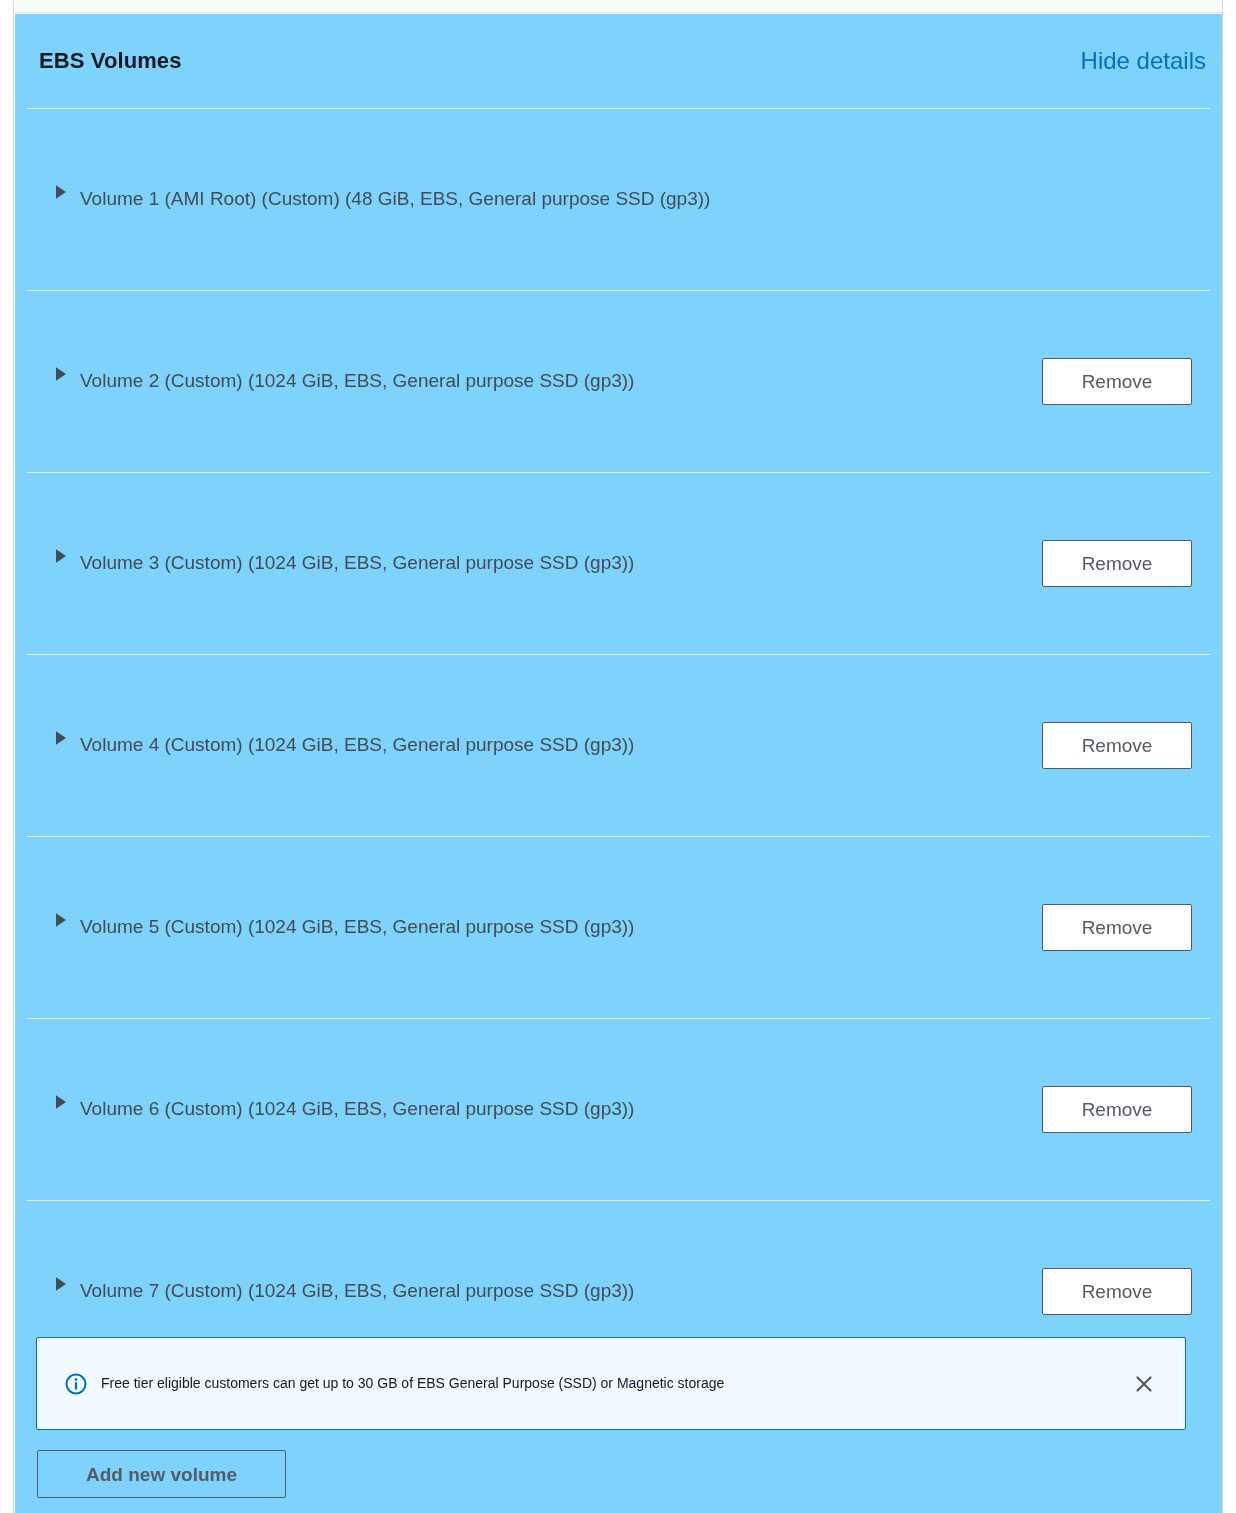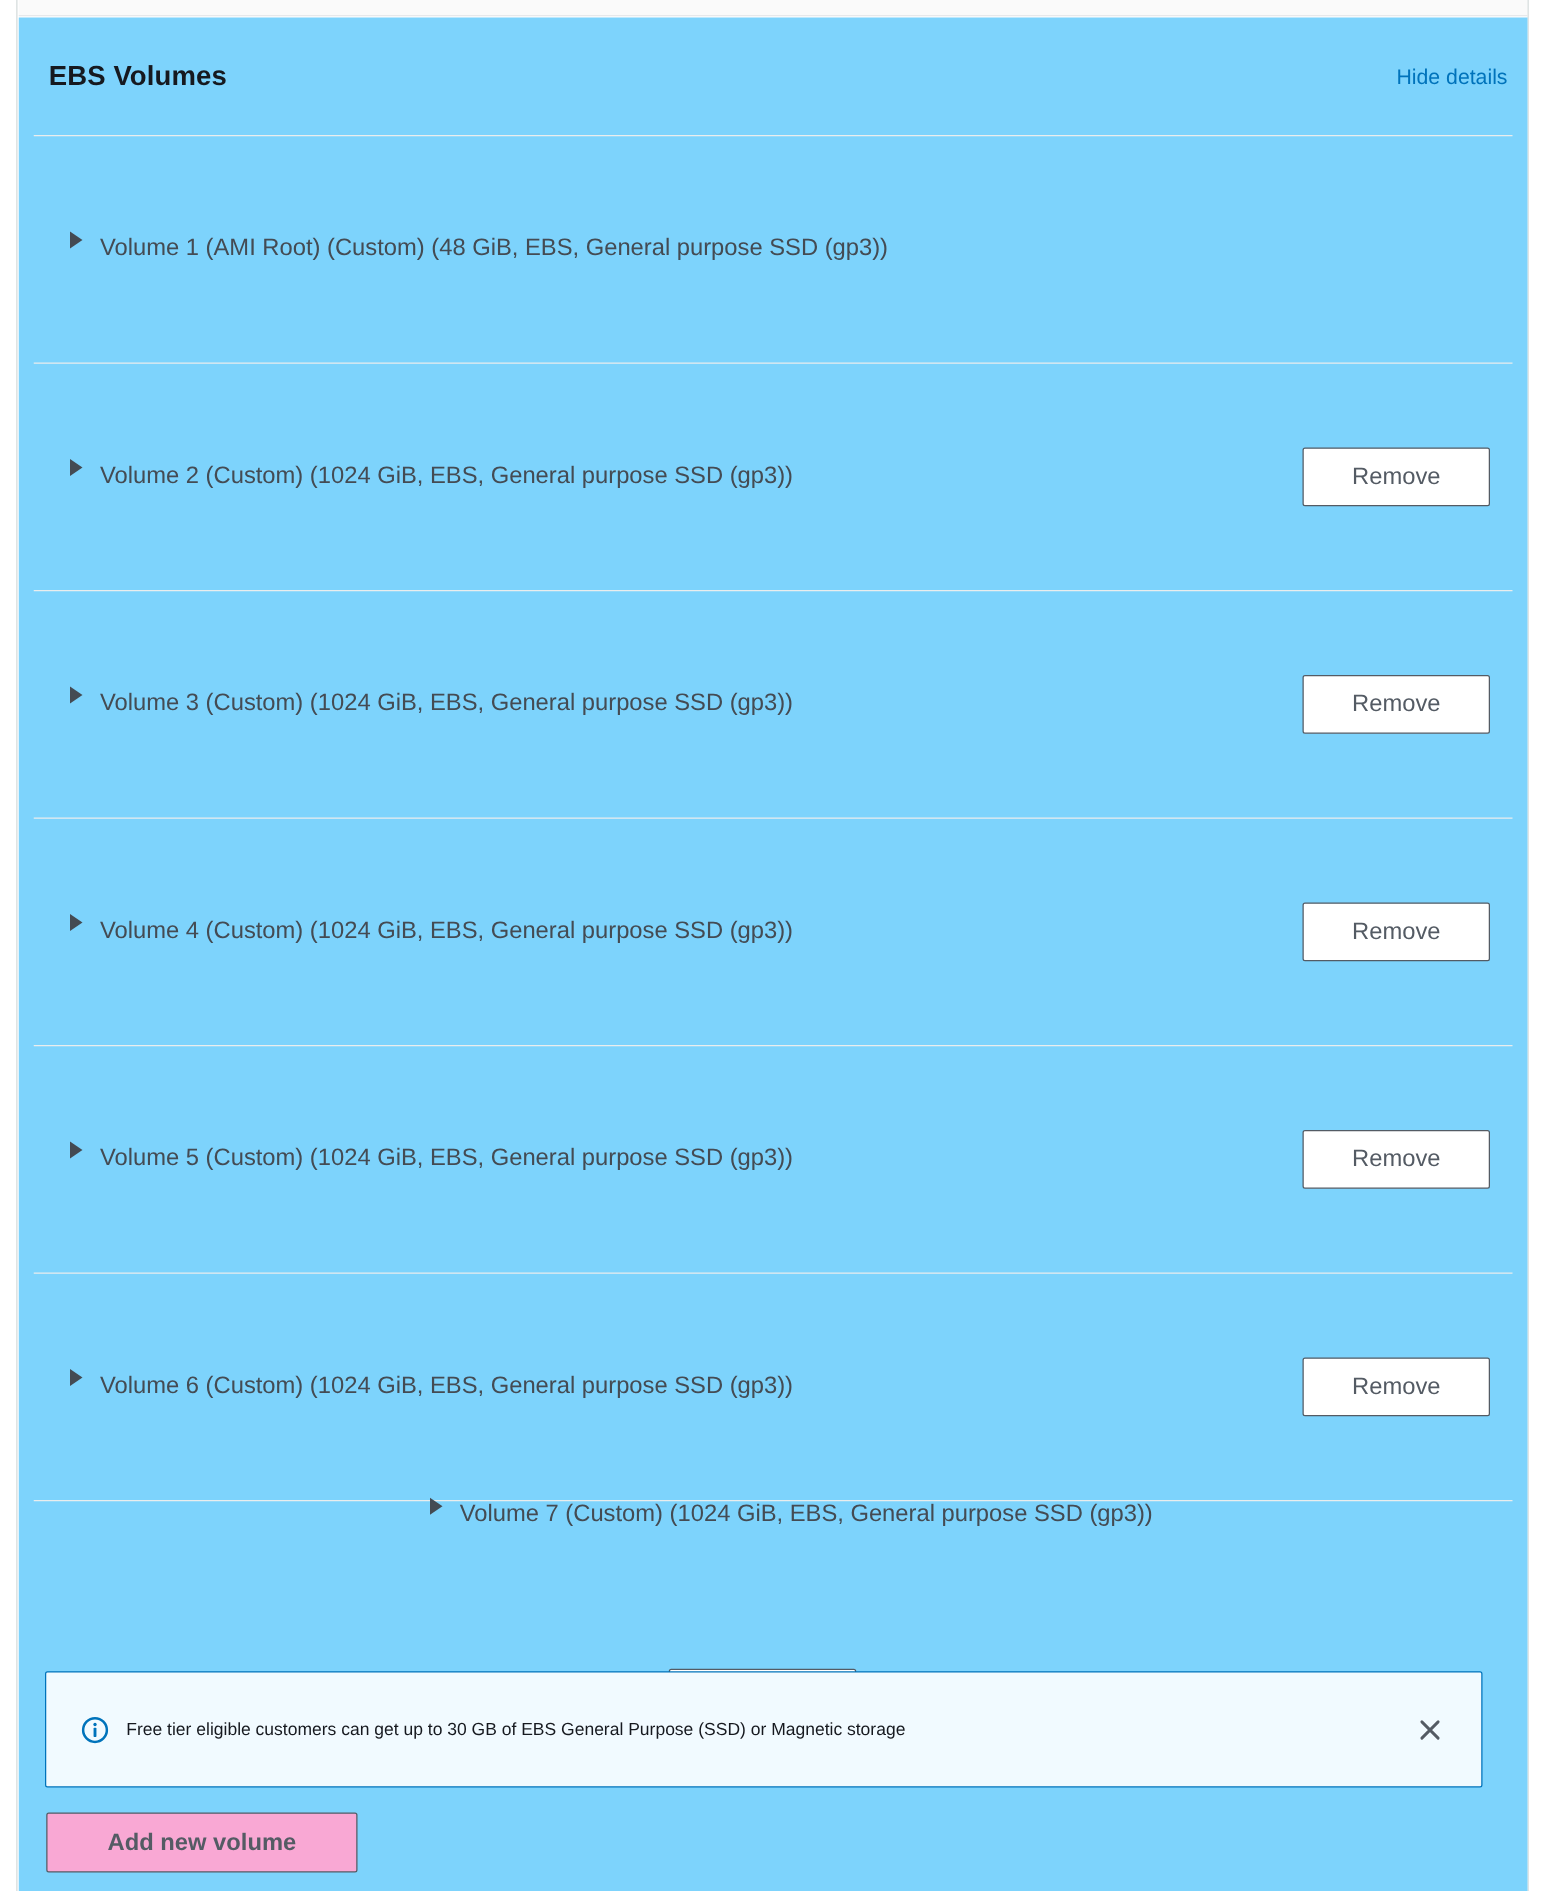--- a/index.html
+++ b/index.html
@@ -62,21 +62,21 @@
     height: 94px;
   }
   .panel-title {
     font-size: 22px;
     font-weight: bold;
     color: #16191f;
     letter-spacing: 0.1px;
     line-height: 1;
   }
   .hide-details-link {
-    font-size: 17px;
+    font-size: 24px;
     color: #0073bb;
     cursor: pointer;
     text-decoration: none;
     line-height: 1;
     padding-right: 4px;
   }
 
   
   .volume-list {
     padding: 0 12px 0 12px;
@@ -85,21 +85,21 @@
     position: relative;
     height: 182px;
     display: flex;
     align-items: center;
     justify-content: space-between;
     border-top: 1px solid #eaeded;
     padding: 0 0 0 0;
     gap: 18px;
   }
   .volume-row.first { border-top: 1px solid #eaeded; }
-  .volume-row:last-of-type { border-bottom: none; flex-direction: column; }
+  .volume-row:last-of-type { border-bottom: none; }
 
   .volume-label-wrap {
     display: flex;
     align-items: center;
     gap: 0px;
     padding-left: 24px;
   }
   .disclosure-triangle {
     width: 20px;
     height: 20px;
@@ -185,21 +185,21 @@
   }
   .banner-close svg { display: block; }
 
   
   .add-volume-button {
     position: absolute;
     left: 37px;
     top: 1450px;
     width: 249px;
     height: 48px;
-    background: #f9a8d4;
+    background: #7dd3fc;
     border: 1px solid #545b64;
     border-radius: 2px;
     color: #545b64;
     font-family: "Liberation Sans", "DejaVu Sans", sans-serif;
     font-size: 19px;
     font-weight: bold;
     cursor: pointer;
     line-height: 1;
   }
 </style>

